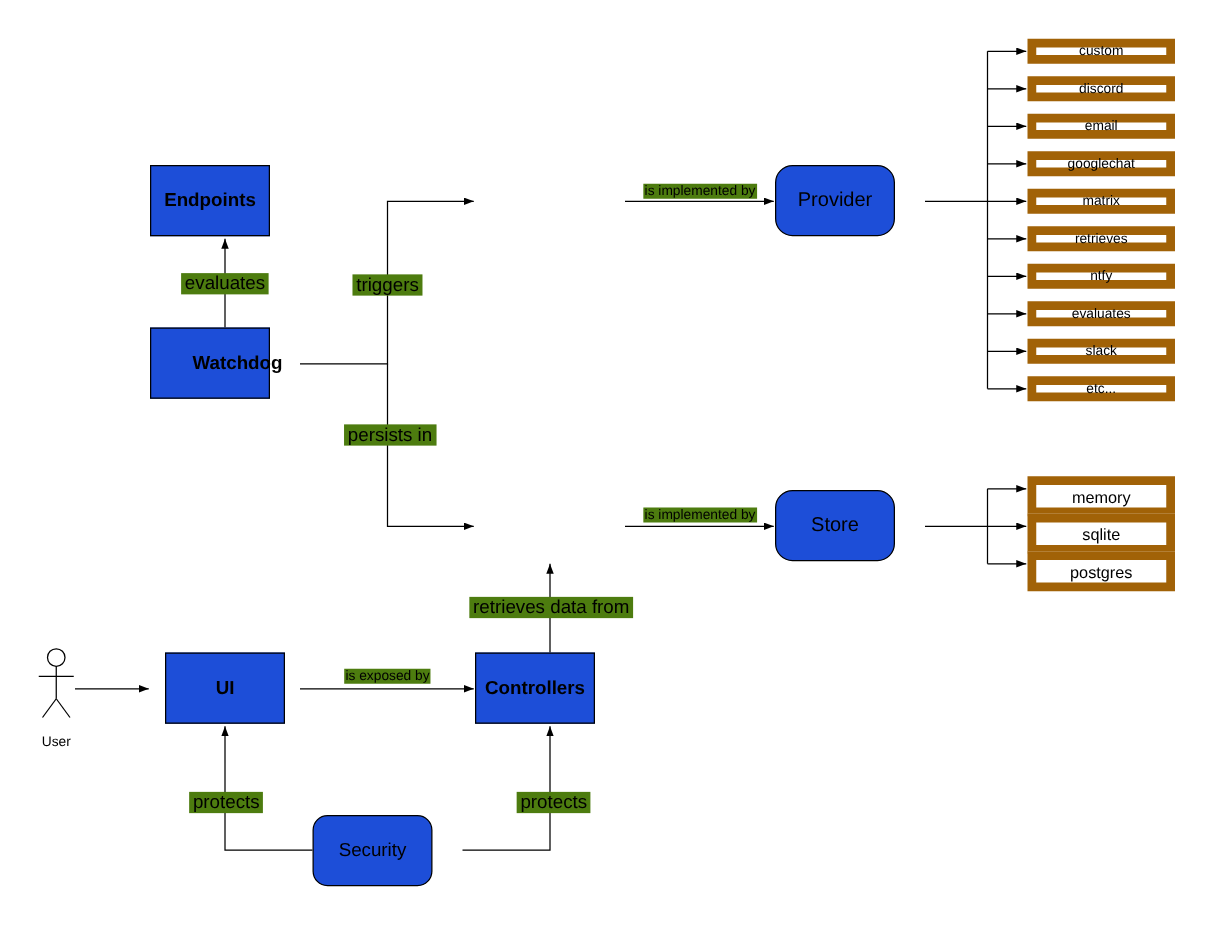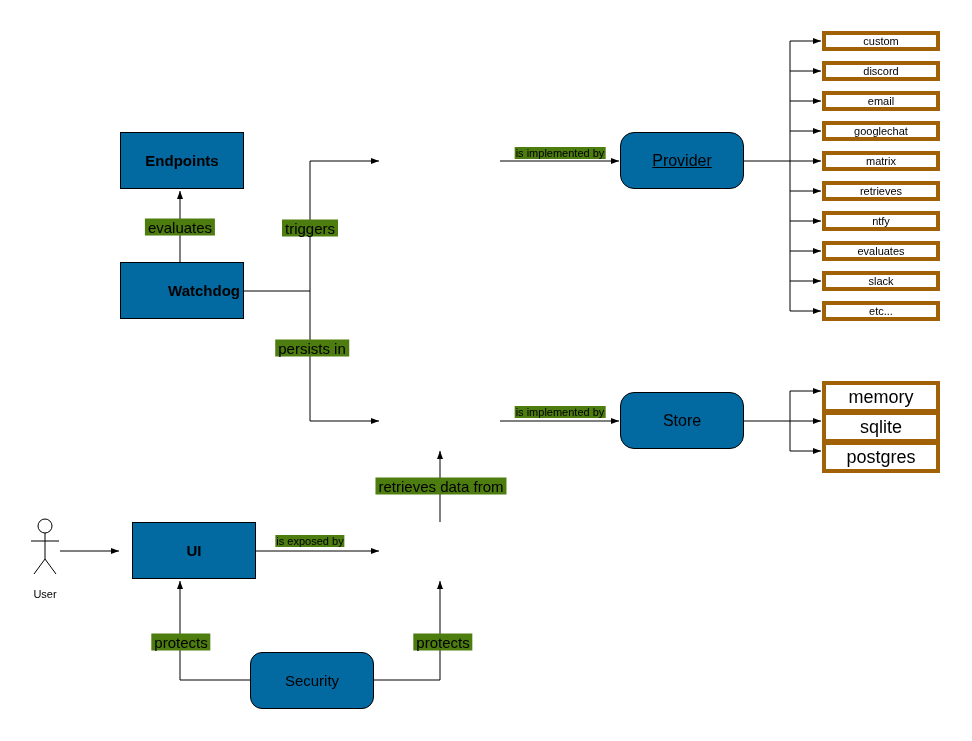--- a/index.html
+++ b/index.html
@@ -3,32 +3,32 @@
 <meta charset="utf-8">
 <style>
   html,body { margin:0; padding:0; background:#ffffff; }
   .canvas {
     position:relative; width:972px; height:741px; background:#ffffff;
     font-family:"Liberation Sans", sans-serif; color:#000; overflow:hidden;
   }
   svg.wires { position:absolute; left:0; top:0; width:972px; height:741px; }
   svg.wires polyline, svg.wires line { fill:none; stroke:#000; stroke-width:1; }
   .node {
-    position:absolute; box-sizing:border-box; border:1px solid #000; background:#0369a1;
+    position:absolute; box-sizing:border-box; border:1px solid #000; background:#1d4ed8;
     display:flex; align-items:center; justify-content:center;
-    font-size:15px; text-align:center; width:124px; height:57px;
+    font-size:15px; text-align:center; width:96px; height:57px;
   }
   .node.bold { font-weight:bold; }
   .node.rounded { border-radius:14px; font-size:16px; }
   .item {
-    position:absolute; box-sizing:border-box; border:4px solid #a16207; background:#fff;
+    position:absolute; box-sizing:border-box; border:7px solid #a16207; background:#fff;
     display:flex; align-items:center; justify-content:center;
     width:118px; height:20px; font-size:11px;
   }
-  .item.big { height:32px; font-size:18px; }
+  .item.big { height:32px; font-size:13px; }
   .elabel {
     position:absolute; transform:translate(-50%,-50%); background:#4d7c0f;
     padding:0 3px; font-size:15px; white-space:nowrap;
   }
   .elabel.small { font-size:11px; padding:0 1px; }
   .actor-label {
     position:absolute; transform:translate(-50%,0); font-size:11px; white-space:nowrap;
   }
 </style>
 </head>
@@ -110,23 +110,24 @@
       <circle cx="45" cy="526" r="7"></circle>
       <line x1="45" y1="533" x2="45" y2="559"></line>
       <line x1="31" y1="541" x2="59" y2="541"></line>
       <line x1="45" y1="559" x2="34" y2="574"></line>
       <line x1="45" y1="559" x2="56" y2="574"></line>
     </g>
   </svg>
 
   <div class="node bold" style="left:120px; top:132px;">Endpoints</div>
   <div class="node bold" style="left:120px; top:262px;padding-left:44px;">Watchdog</div>
-  <div class="node rounded" style="left:620px; top:132px;text-decoration:underline;">Provider</div>
+  <div class="node rounded" style="left:620px; top:132px;">Provider</div>
   <div class="node rounded" style="left:620px; top:392px;">Store</div>
   <div class="node bold" style="left:120px; top:522px;margin-left:12px;">UI</div>
+  <div class="node bold" style="left:380px; top:522px;">Controllers</div>
   <div class="node" style="left:250px; top:652px;border-radius:12px;">Security</div>
 
   <div class="item" style="left:822px; top:31px;">custom</div>
   <div class="item" style="left:822px; top:61px;">discord</div>
   <div class="item" style="left:822px; top:91px;">email</div>
   <div class="item" style="left:822px; top:121px;">googlechat</div>
   <div class="item" style="left:822px; top:151px;">matrix</div>
   <div class="item" style="left:822px; top:181px;">retrieves</div>
   <div class="item" style="left:822px; top:211px;">ntfy</div>
   <div class="item" style="left:822px; top:241px;">evaluates</div>

